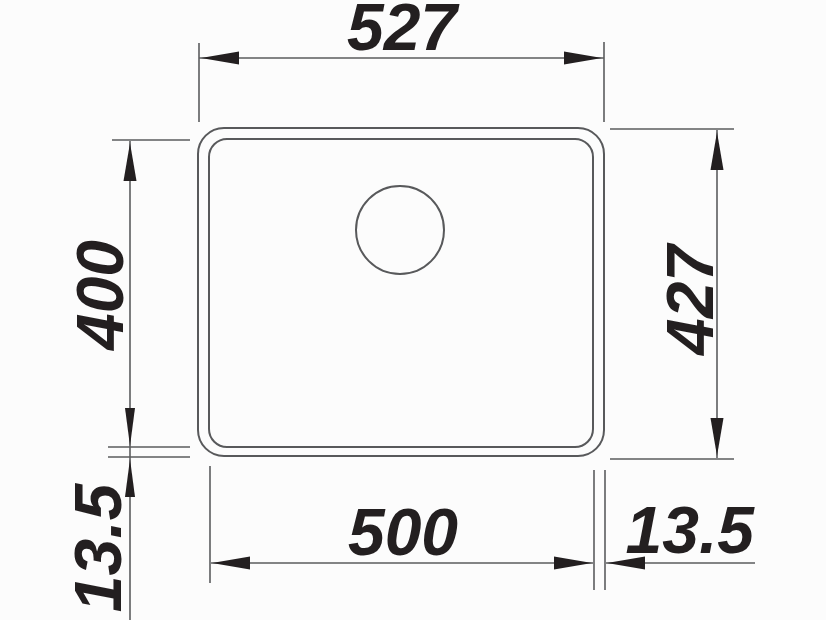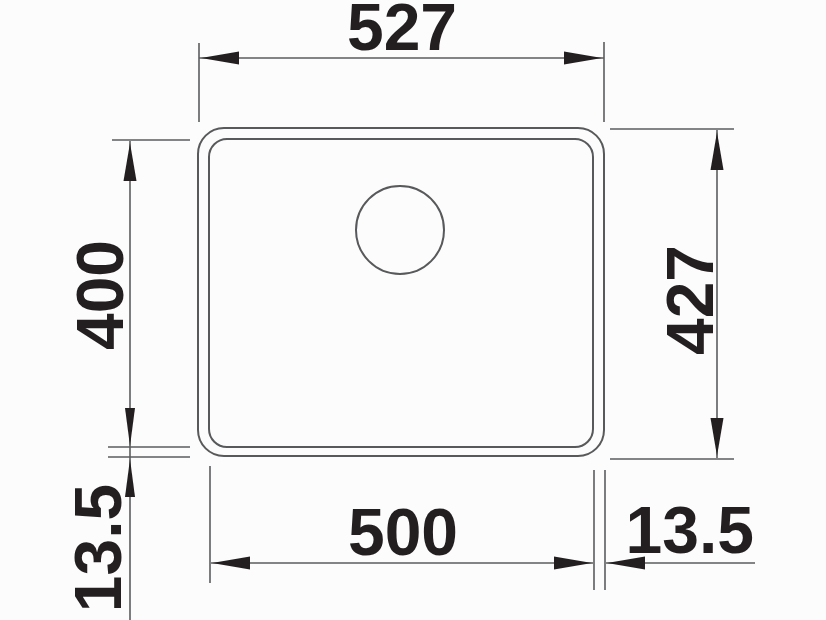--- a/index.html
+++ b/index.html
@@ -7,20 +7,21 @@
     padding: 0;
     background: #fcfcfc;
     font-family: "Liberation Sans", sans-serif;
   }
   .canvas {
     position: relative;
     width: 826px;
     height: 620px;
     background: #fcfcfc;
     overflow: hidden;
+    font-style: italic;
   }
   svg { display: block; }
   .outline {
     fill: none;
     stroke: #58595b;
     stroke-width: 2;
   }
   .dimline {
     fill: none;
     stroke: #5b5c5e;

